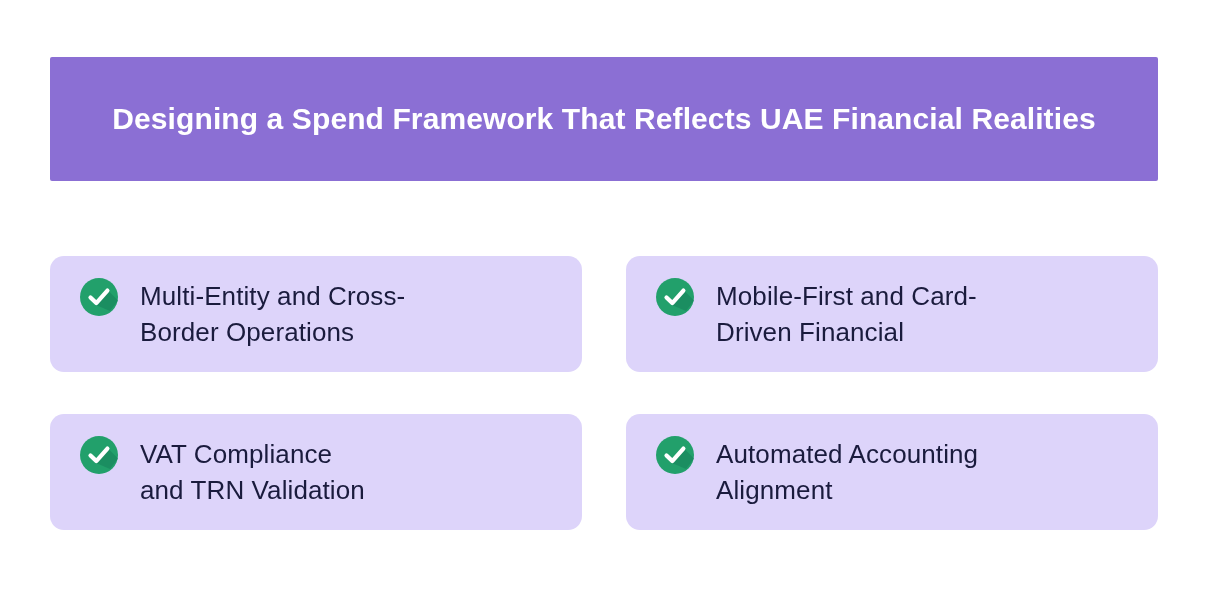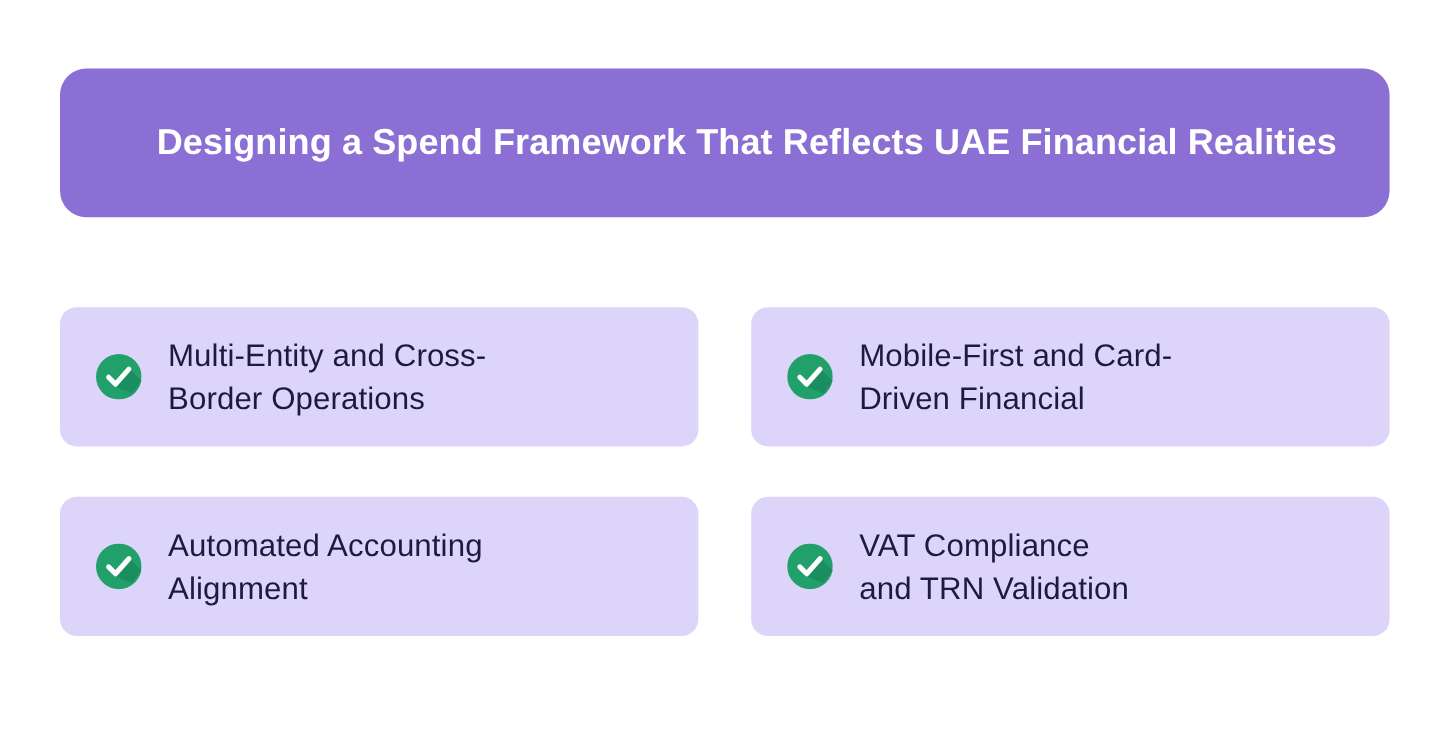--- a/index.html
+++ b/index.html
@@ -24,24 +24,24 @@
   }
 
   
   .header-banner {
     position: absolute;
     left: 50px;
     top: 57px;
     width: 1108px;
     height: 124px;
     background: #8B6FD4;
-    border-radius: 22px;
+    border-radius: 2px;
     display: flex;
     align-items: center;
-    justify-content: flex-end;
+    justify-content: center;
     box-sizing: border-box;
     padding: 0 44px;
   }
   .header-title {
     color: #ffffff;
     font-size: 30px;
     font-weight: bold;
     letter-spacing: 0.1px;
     line-height: 1.2;
     white-space: nowrap;
@@ -56,21 +56,20 @@
     display: grid;
     grid-template-columns: 532px 532px;
     column-gap: 44px;
     row-gap: 42px;
   }
 
   .feature-card {
     background: #DDD4FA;
     border-radius: 14px;
     display: flex;
-    align-items: center;
     box-sizing: border-box;
     padding: 22px 26px 22px 30px;
     min-height: 116px;
   }
 
   .check-badge {
     flex: 0 0 auto;
     width: 38px;
     height: 38px;
     margin-right: 22px;
@@ -128,30 +127,30 @@
     </div>
 
     <div class="feature-card">
       <span class="check-badge">
         <svg viewBox="0 0 38 38" xmlns="http://www.w3.org/2000/svg">
           <circle cx="19" cy="19" r="19" fill="#22A06B"></circle>
           <path d="M26.5 11 L38 22.5 L30 33 L16 27 Z" fill="#15805A" opacity="0.55"></path>
           <path d="M10.5 19.4 L16.3 25.1 L27.4 12.6" fill="none" stroke="#FFFFFF" stroke-width="4.2" stroke-linecap="round" stroke-linejoin="round"></path>
         </svg>
       </span>
-      <span class="card-label">Automated Accounting
-Alignment</span>
+      <span class="card-label">VAT Compliance
+and TRN Validation</span>
     </div>
 
     <div class="feature-card">
       <span class="check-badge">
         <svg viewBox="0 0 38 38" xmlns="http://www.w3.org/2000/svg">
           <circle cx="19" cy="19" r="19" fill="#22A06B"></circle>
           <path d="M26.5 11 L38 22.5 L30 33 L16 27 Z" fill="#15805A" opacity="0.55"></path>
           <path d="M10.5 19.4 L16.3 25.1 L27.4 12.6" fill="none" stroke="#FFFFFF" stroke-width="4.2" stroke-linecap="round" stroke-linejoin="round"></path>
         </svg>
       </span>
-      <span class="card-label">VAT Compliance
-and TRN Validation</span>
+      <span class="card-label">Automated Accounting
+Alignment</span>
     </div>
 
   </div>
 </div>
 
 </body></html>

